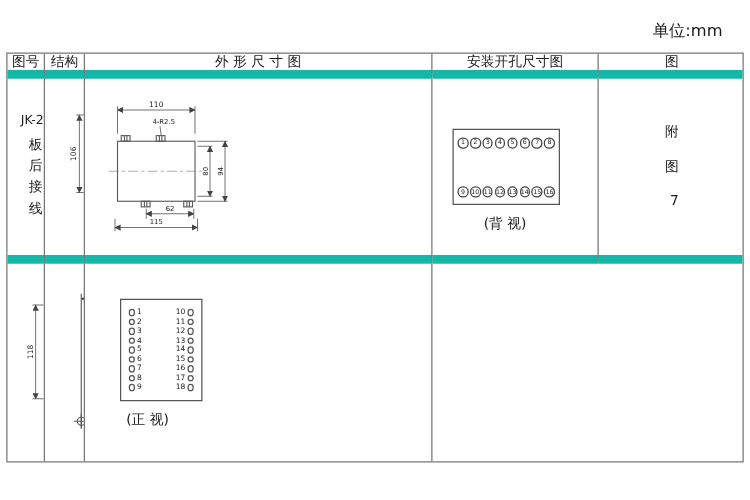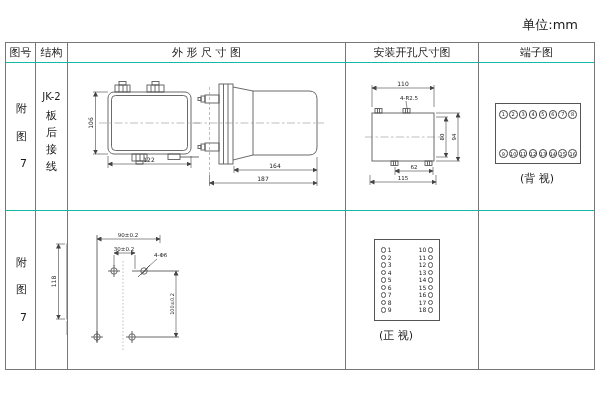--- a/index.html
+++ b/index.html
@@ -3,27 +3,27 @@
 <meta charset="utf-8">
 <style>
   html,body{margin:0;padding:0}
   body{width:600px;height:400px;background:#fff;position:relative;overflow:hidden;
        font-family:"DejaVu Sans",sans-serif;color:#1a1a1a}
   .unit{position:absolute;top:16px;right:22px;font-size:13px}
   .tbl{position:absolute;left:5px;top:42px;width:588px;display:grid;
        grid-template-columns:30px 32px 278px 133px 115px;
        grid-template-rows:20px 148px 158px;
        border:1px solid #777;box-sizing:content-box}
-  .tbl>div{border-right:1px solid #777;border-bottom:1px solid #14b8a6;position:relative;box-sizing:border-box;overflow:hidden}
+  .tbl>div{border-right:1px solid #777;border-bottom:7px solid #14b8a6;position:relative;box-sizing:border-box;overflow:hidden}
   .tbl>div:nth-child(5n){border-right:none}
   .tbl>div:nth-child(n+11){border-bottom:none}
   .hcell{display:flex;align-items:center;justify-content:center;font-size:11px;white-space:nowrap}
   .fcell{display:flex;align-items:center;justify-content:center}
   .vfig{width:13px;word-break:break-all;line-height:2.5;font-size:11px;text-align:right}
-  .scell{display:flex;flex-direction:column;align-items:center;gap:5px;padding-top:28px}
+  .scell{display:flex;flex-direction:column;align-items:flex-end;gap:5px;padding-top:28px}
   .scell.r2{padding-top:42px}
   .model{font-size:10px;white-space:nowrap}
   .vwire{width:13px;word-break:break-all;line-height:1.55;font-size:11px;text-align:center}
   svg{display:block}
   svg line,svg rect,svg path,svg circle{fill:none;stroke:#5a5a5a;stroke-width:.9}
   g.dim line{stroke:#444;stroke-width:.6}
   .cl{stroke:#888 !important;stroke-width:.55 !important}
   svg text{fill:#222;stroke:none;font-size:6px;font-family:inherit}
   .arr{fill:#444;stroke:none}
   .tnum circle{stroke-width:.6}
@@ -45,21 +45,20 @@
 <body>
 
 <div class="unit">单位:mm</div>
 
 <div class="tbl">
 
   <div class="hcell">图号</div>
   <div class="hcell">结构</div>
   <div class="hcell">外 形 尺 寸 图</div>
   <div class="hcell">安装开孔尺寸图</div>
-  <div class="hcell">端子图</div>
 
   <div class="fcell">
     <div class="vfig">附图7</div>
   </div>
   <div class="scell">
     <div class="model">JK-2</div>
     <div class="vwire">板后接线</div>
   </div>
 
   <div>

